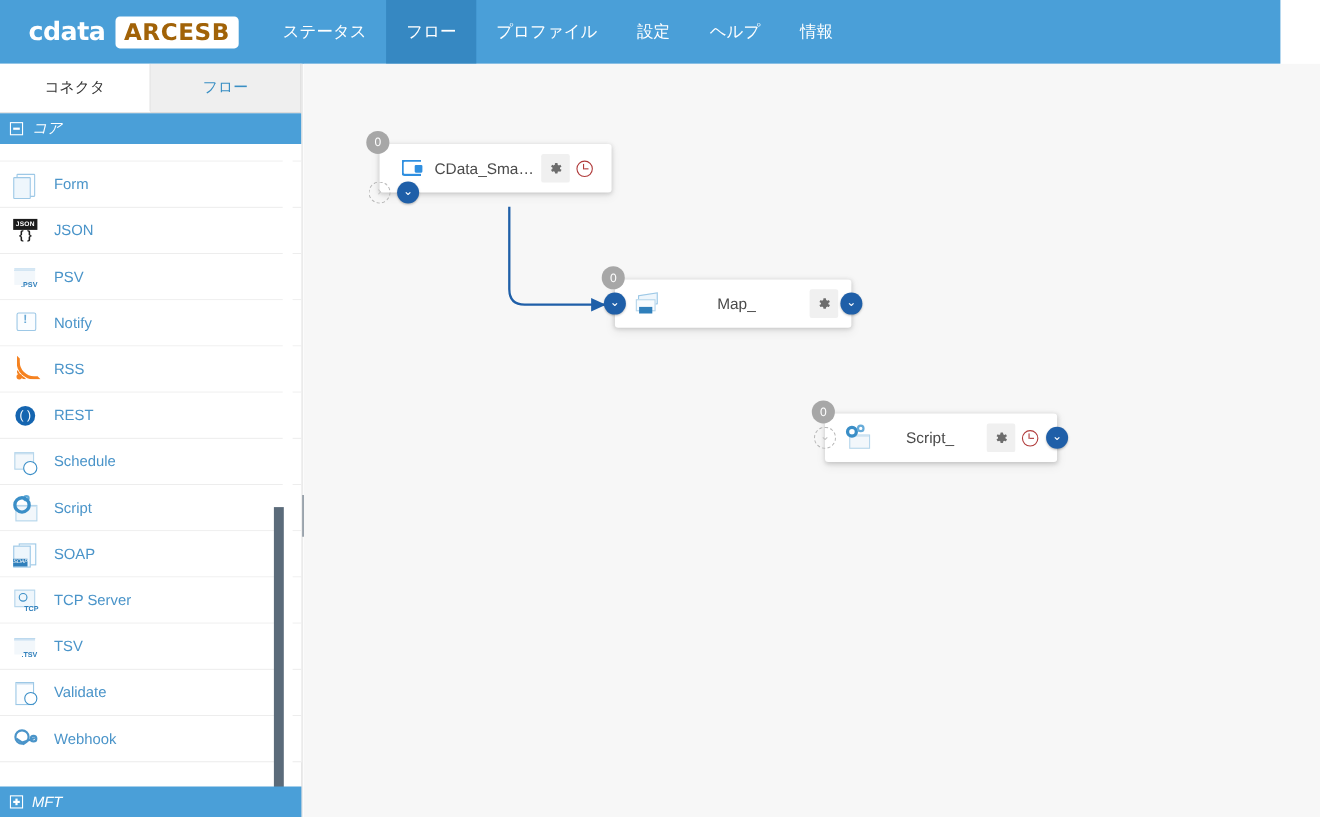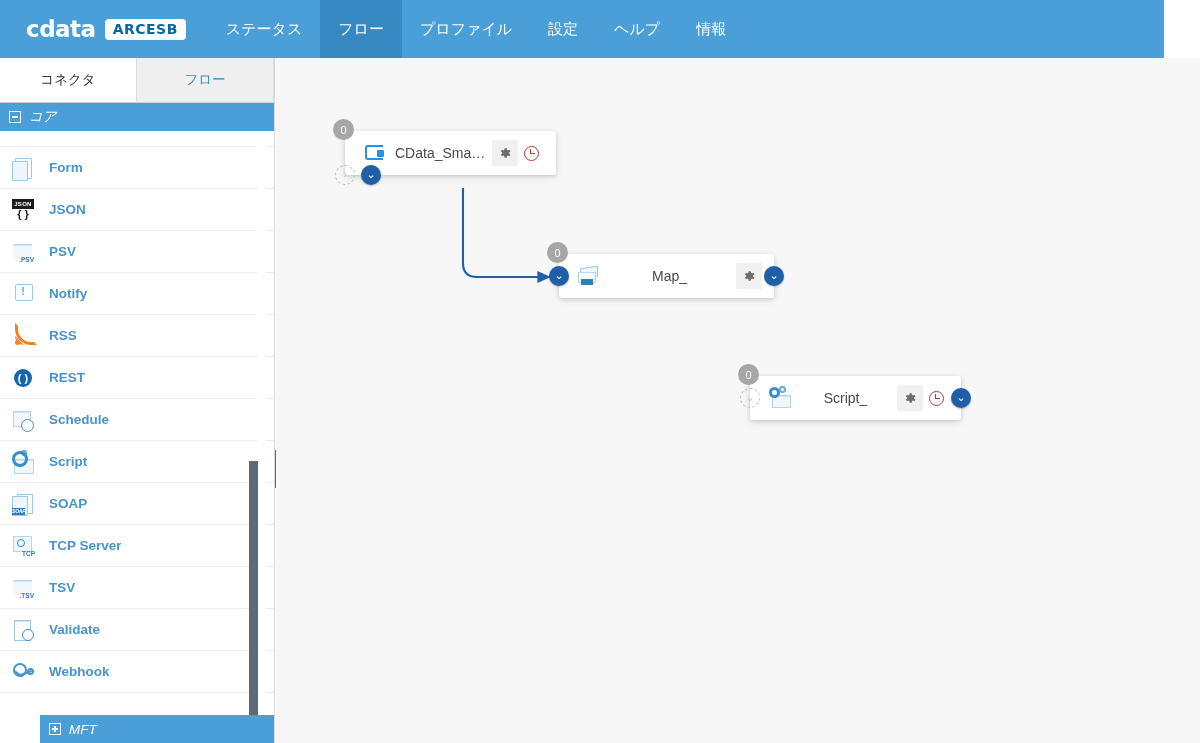--- a/index.html
+++ b/index.html
@@ -16,21 +16,21 @@
   }
   .brand {
     display:flex; align-items:center; gap:9px;
     padding-left:26px; padding-right:22px;
   }
   .brand-cdata {
     color:#ffffff; font-size:23px; font-weight:700; letter-spacing:-0.5px;
     font-family:"DejaVu Sans", sans-serif;
   }
   .brand-badge {
-    background:#ffffff; color:#0369a1; font-size:14px; font-weight:700;
+    background:#ffffff; color:#a16207; font-size:21px; font-weight:700;
     letter-spacing:0.5px; padding:2px 8px 3px; border-radius:4px;
     font-family:"DejaVu Sans", sans-serif;
   }
   .nav { display:flex; align-items:stretch; }
   .nav-item {
     display:flex; align-items:center; padding:0 18px;
     color:#ffffff; font-size:15px; white-space:nowrap; cursor:pointer;
   }
   .nav-item.active { background:#3688c2; }
 
@@ -45,35 +45,35 @@
     font-size:13.5px; color:#3a3a3a; cursor:pointer; background:#efefef;
     border-right:1px solid #dcdcdc;
   }
   .tab.active { background:#ffffff; color:#333; border-bottom:1px solid #fff; }
   .tab.inactive { color:#3a8fc4; }
 
   .group-head {
     height:28px; background:#4a9fd8; color:#fff; font-size:13.5px;
     display:flex; align-items:center; gap:8px; padding-left:9px;font-style:italic;
   }
-  .group-head.bottom { position:absolute; bottom:0; left:0; width:275px;margin-left:40px; }
+  .group-head.bottom { position:absolute; bottom:0; left:0; width:275px; }
   .boxicon {
     width:12px; height:12px; border:1.3px solid #fff; position:relative;
     display:inline-block;
   }
   .boxicon::before {
     content:""; position:absolute; left:2px; right:2px; top:4.3px;
     height:1.4px; background:#fff;
   }
   .boxicon.plus::after {
     content:""; position:absolute; top:2px; bottom:2px; left:4.3px;
     width:1.4px; background:#fff;
   }
 
-  .list { position:absolute; top:73px; bottom:28px; left:0; width:275px; overflow:hidden;font-weight:bold; }
+  .list { position:absolute; top:73px; bottom:28px; left:0; width:275px; overflow:hidden; }
   .list-inner { position:relative; top:-26px; }
   .item {
     height:42px; display:flex; align-items:center; gap:13px;
     padding-left:10px; border-bottom:1px solid #ededed; cursor:pointer;
     background:#fff;
   }
   .item-label { font-size:13.5px; color:#4a94c9; }
   .ico { width:26px; height:26px; position:relative; flex:none; }
 
   

